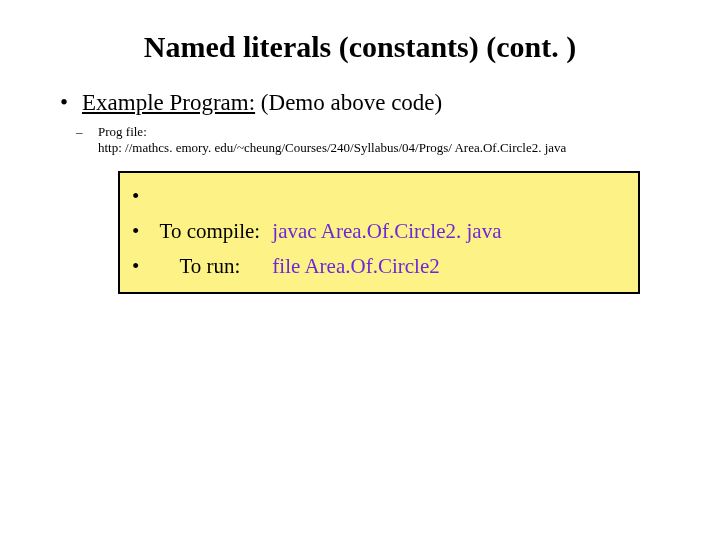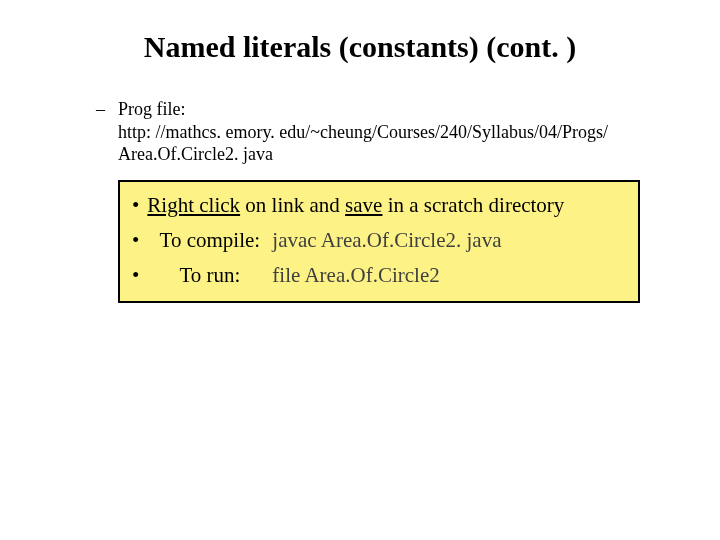--- a/index.html
+++ b/index.html
@@ -16,38 +16,38 @@
     height: 540px;
     position: relative;
     box-sizing: border-box;
     padding: 30px 50px 30px 50px;
   }
   .title {
     font-size: 30px;
     font-weight: bold;
     text-align: center;
     margin-top: 0;
-    margin-bottom: 34px;
+    margin-bottom: 26px;
   }
   .bullet-l1 {
     font-size: 23px;
     margin-left: 32px;
     margin-bottom: 6px;
     position: relative;
   }
   .bullet-l1::before {
     content: "•";
     color: #000000;
     position: absolute;
     left: -22px;
     top: 0;
   }
   .bullet-l2 {
-    font-size: 18px;
-    margin-left: 68px;
+    font-size: 13px;
+    margin-left: 48px;
     margin-top: 8px;
     margin-bottom: 14px;
     position: relative;
     line-height: 1.25;
   }
   .bullet-l2::before {
     content: "–";
     position: absolute;
     left: -22px;
     top: 0;
@@ -74,44 +74,44 @@
     margin-right: 8px;
   }
   .ybox-label {
     display: inline-block;
     text-align: center;
   }
   .ybox-label.wlabel {
     min-width: 125px;
   }
   .brown {
-    color: #404040;
+    color: #6d28d9;
   }
 </style>
 </head>
 <body>
 
 <div class="slide">
 
   <div class="title">Named literals (constants) (cont. )</div>
 
+  <div class="bullet-l1">
+    <span class="underline">Example Program:</span><span> (Demo above code)</span>
+  </div>
 
   <div class="bullet-l2">
     <span>Prog file:</span><br>
     <span>http: //mathcs. emory. edu/~cheung/Courses/240/Syllabus/04/Progs/ Area.Of.Circle2. java</span>
   </div>
 
 
   <div class="yellow-box">
 
     <div class="ybox-row">
       <span class="ybox-bullet">•</span>
-      <span>
-        <span class="underline">Right click</span><span> on link and </span><span class="underline">save</span><span> in a scratch directory</span>
-      </span>
     </div>
 
     <div class="ybox-row">
       <span class="ybox-bullet">•</span>
       <span class="ybox-label wlabel">To compile:</span>
       <span class="brown">javac Area.Of.Circle2. java</span>
     </div>
 
     <div class="ybox-row">
       <span class="ybox-bullet">•</span>

